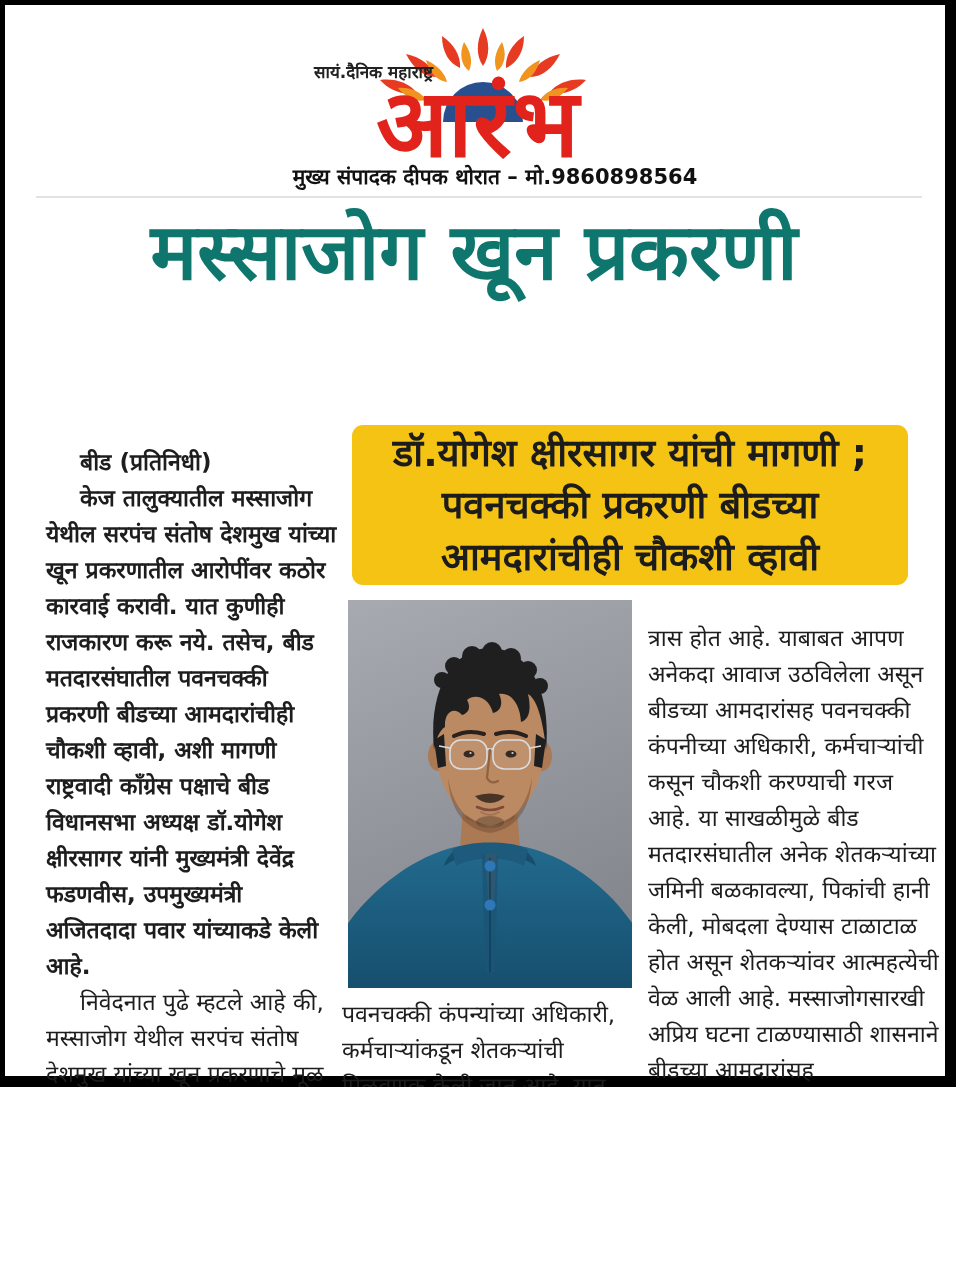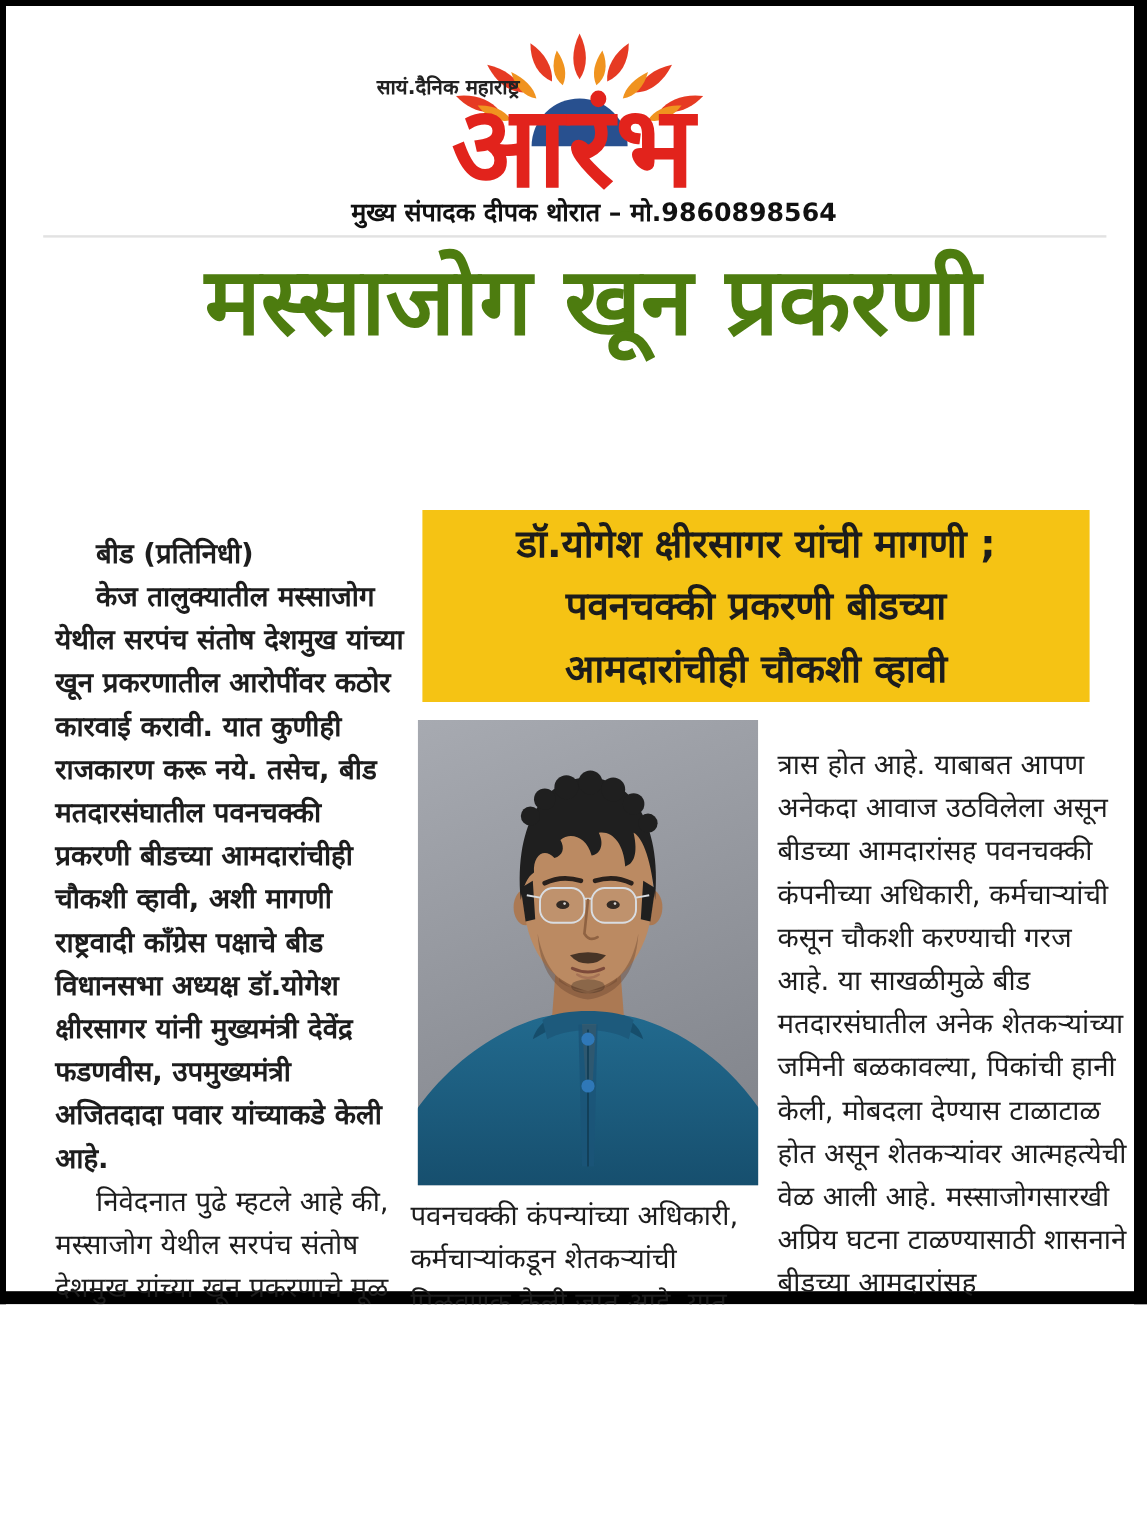--- a/index.html
+++ b/index.html
@@ -32,31 +32,32 @@
   .editor-line{
     position:absolute;left:0;top:138px;width:956px;text-align:center;
     font-size:21px;font-weight:700;color:#111;margin-left:17px;
   }
   .rule{position:absolute;background:#e2e2e2;height:2px;}
   .rule.header{left:36px;top:196px;width:886px;}
   .rule.footer{left:36px;top:1182px;width:886px;}
 
   
   .headline{
-    position:absolute;left:36px;top:198px;width:916px;
-    text-align:center;font-weight:800;color:#4d7c0f;
+    position:absolute;left:16px;top:198px;width:916px;
+    text-align:center;font-weight:800;color:#0f766e;
     font-size:78px;line-height:108px;
   }
 
   
   .subhead{
     position:absolute;left:352px;top:425px;width:556px;height:160px;
     display:flex;flex-direction:column;justify-content:center;
-    text-align:center;font-size:32px;font-weight:700;color:#1c1c1c;
+    text-align:center;font-size:38px;font-weight:700;color:#1c1c1c;
     line-height:52px;
+    border-radius:11px;
   }
 
   
   .col{
     position:absolute;font-size:23px;line-height:36px;color:#1d1d1d;
     text-align:left;
   }
   .col p{margin:0;text-indent:34px;}
   .col p.noindent{text-indent:0;}
   .col-left{left:46px;top:444px;width:292px;}

